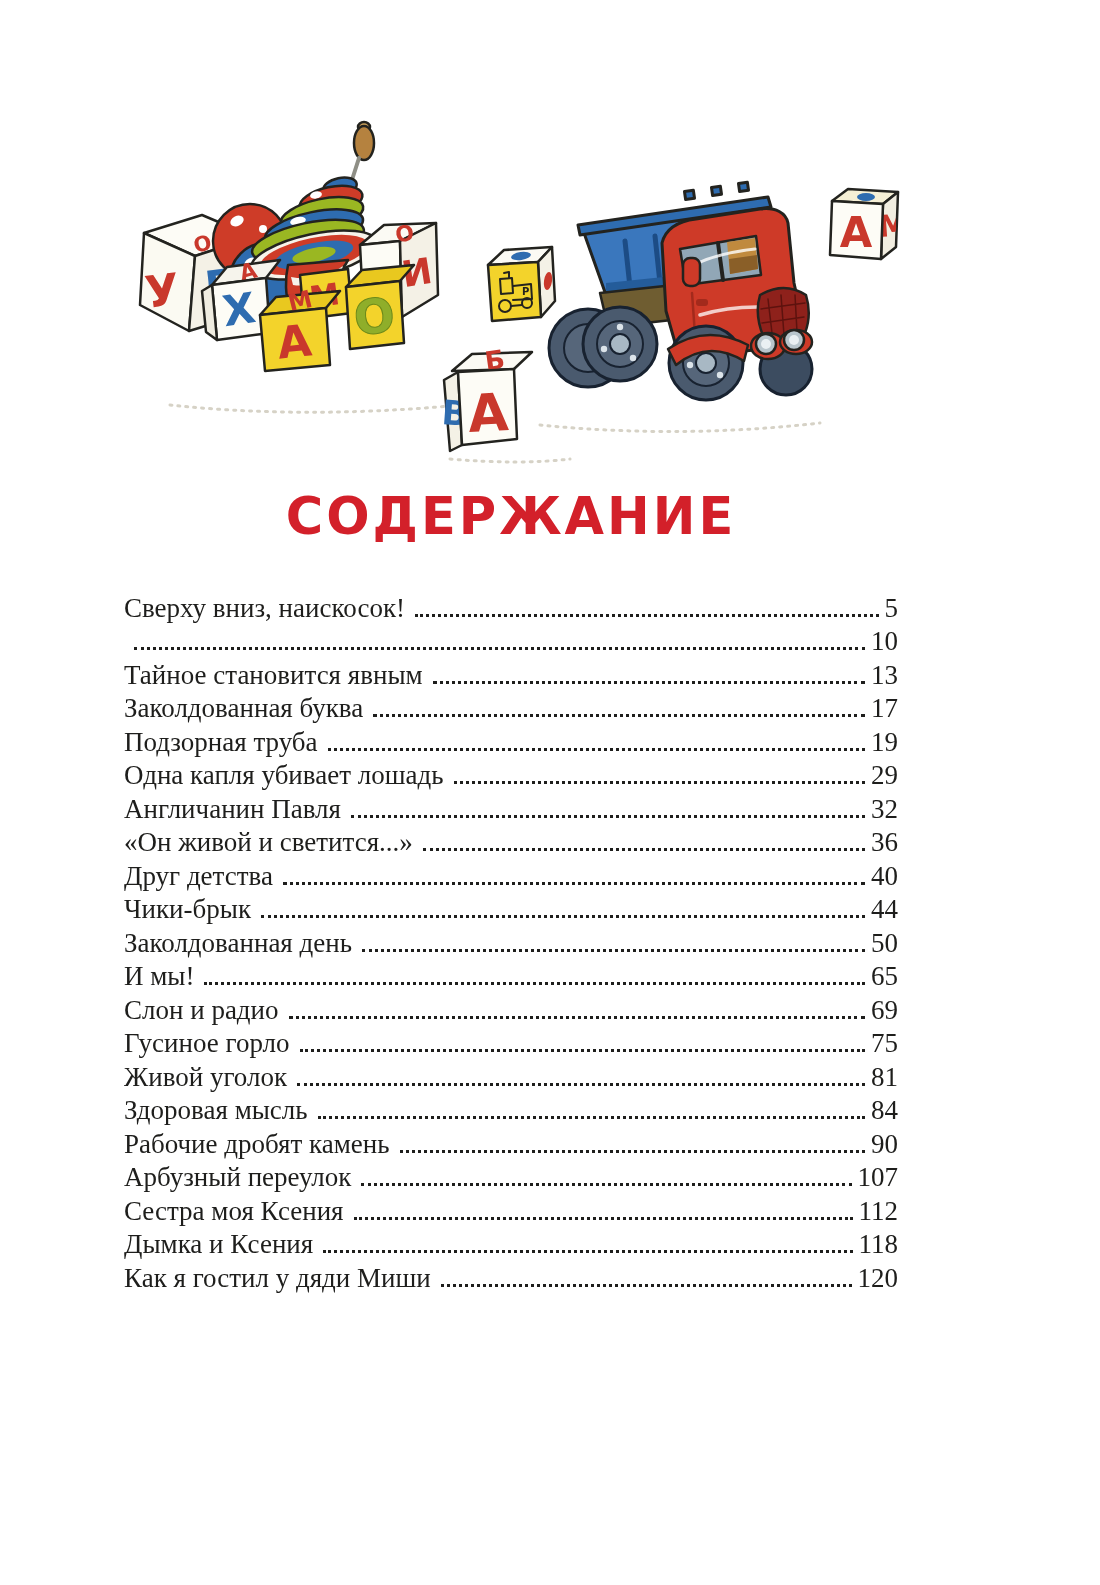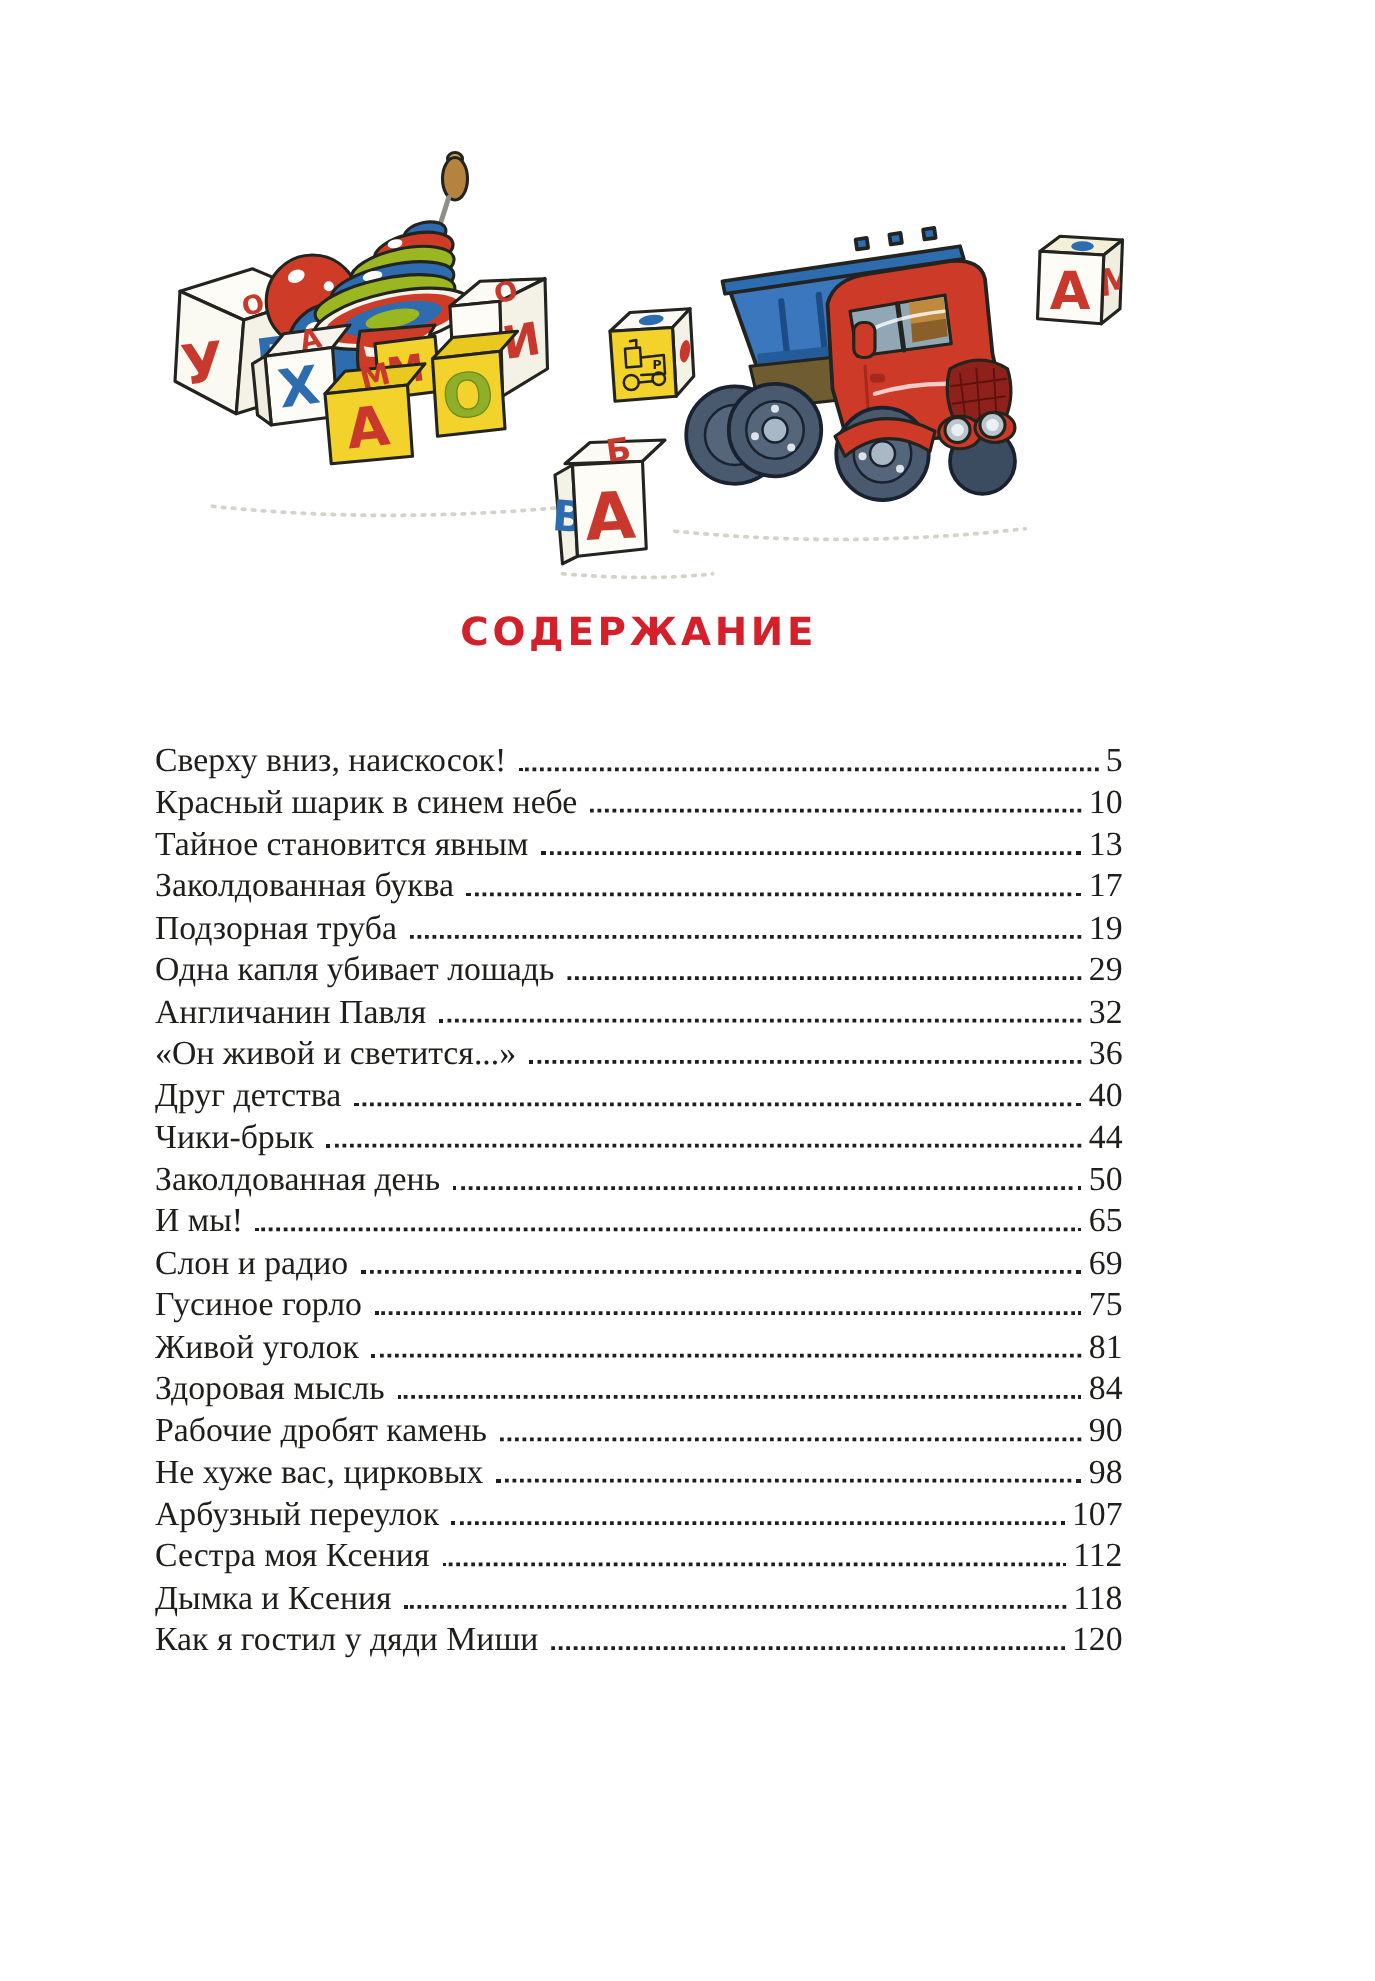--- a/index.html
+++ b/index.html
@@ -3,21 +3,21 @@
 <meta charset="utf-8">
 <style>
   html,body{margin:0;padding:0;background:#ffffff;}
   .sheet{
     position:relative;width:1100px;height:1585px;background:#ffffff;
     overflow:hidden;font-family:"Liberation Serif",serif;
   }
   .illustration{position:absolute;left:100px;top:103px;width:910px;height:372px;}
   .page-title{
     position:absolute;left:124px;top:489px;width:774px;text-align:center;
-    font-family:"DejaVu Sans",sans-serif;font-weight:700;font-size:31px;
+    font-family:"DejaVu Sans",sans-serif;font-weight:700;font-size:51px;
     letter-spacing:3px;color:#d3202a;line-height:1.1;
   }
   .toc{position:absolute;left:124px;top:588px;width:774px;}
   .toc-row{display:flex;align-items:flex-end;height:33.5px;}
   .toc-title{font-size:27px;color:#1e1e1c;white-space:nowrap;line-height:1;}
   .toc-dots{flex:1;border-bottom:3px dotted #1e1e1c;margin:0 6px 5px 10px;min-width:20px;}
   .toc-page{font-size:27px;color:#1e1e1c;line-height:1;white-space:nowrap;}
   svg text{font-family:"DejaVu Sans",sans-serif;font-weight:bold;}
 </style>
 </head>
@@ -217,21 +217,20 @@
   <div class="page-title">СОДЕРЖАНИЕ</div>
 
   <div class="toc">
   <div class="toc-row">
     <span class="toc-title">Сверху вниз, наискосок!</span>
     <span class="toc-dots"></span>
     <span class="toc-page">5</span>
   </div>
 
   <div class="toc-row">
-    <span class="toc-title">Красный шарик в синем небе</span>
     <span class="toc-dots"></span>
     <span class="toc-page">10</span>
   </div>
 
   <div class="toc-row">
     <span class="toc-title">Тайное становится явным</span>
     <span class="toc-dots"></span>
     <span class="toc-page">13</span>
   </div>
 
@@ -313,25 +312,20 @@
     <span class="toc-dots"></span>
     <span class="toc-page">84</span>
   </div>
 
   <div class="toc-row">
     <span class="toc-title">Рабочие дробят камень</span>
     <span class="toc-dots"></span>
     <span class="toc-page">90</span>
   </div>
 
-  <div class="toc-row">
-    <span class="toc-title">Не хуже вас, цирковых</span>
-    <span class="toc-dots"></span>
-    <span class="toc-page">98</span>
-  </div>
 
   <div class="toc-row">
     <span class="toc-title">Арбузный переулок</span>
     <span class="toc-dots"></span>
     <span class="toc-page">107</span>
   </div>
 
   <div class="toc-row">
     <span class="toc-title">Сестра моя Ксения</span>
     <span class="toc-dots"></span>

